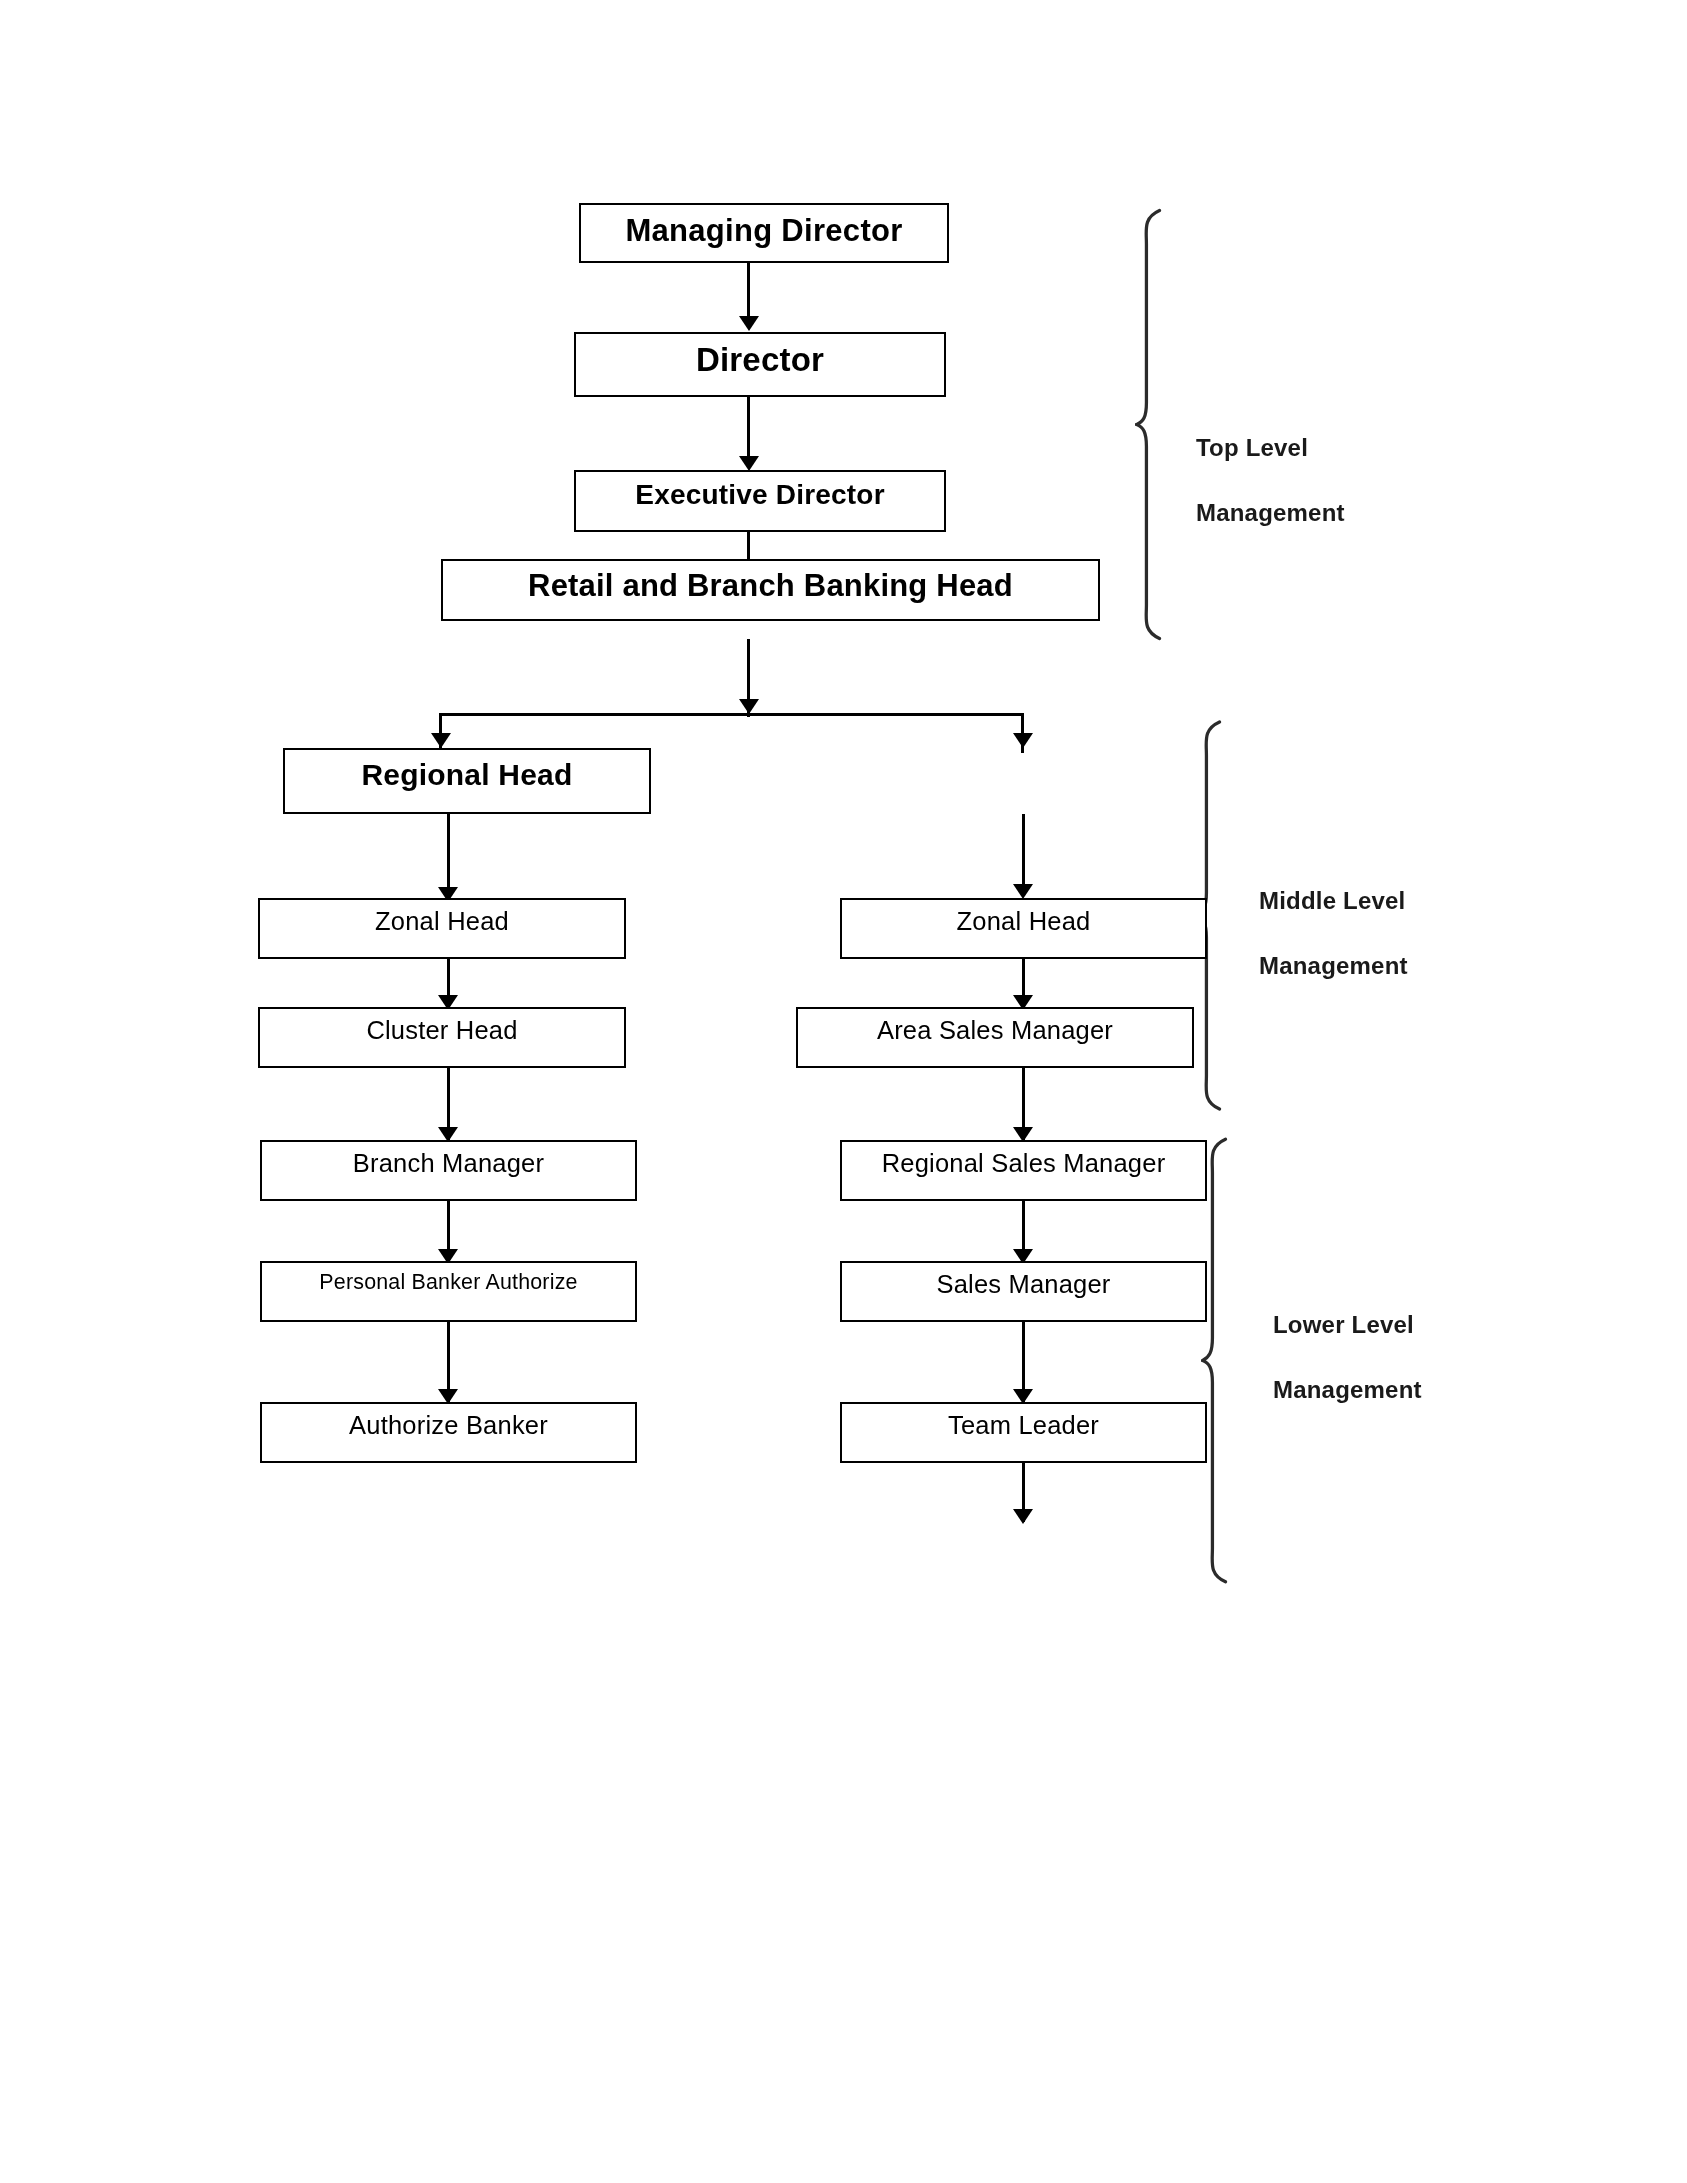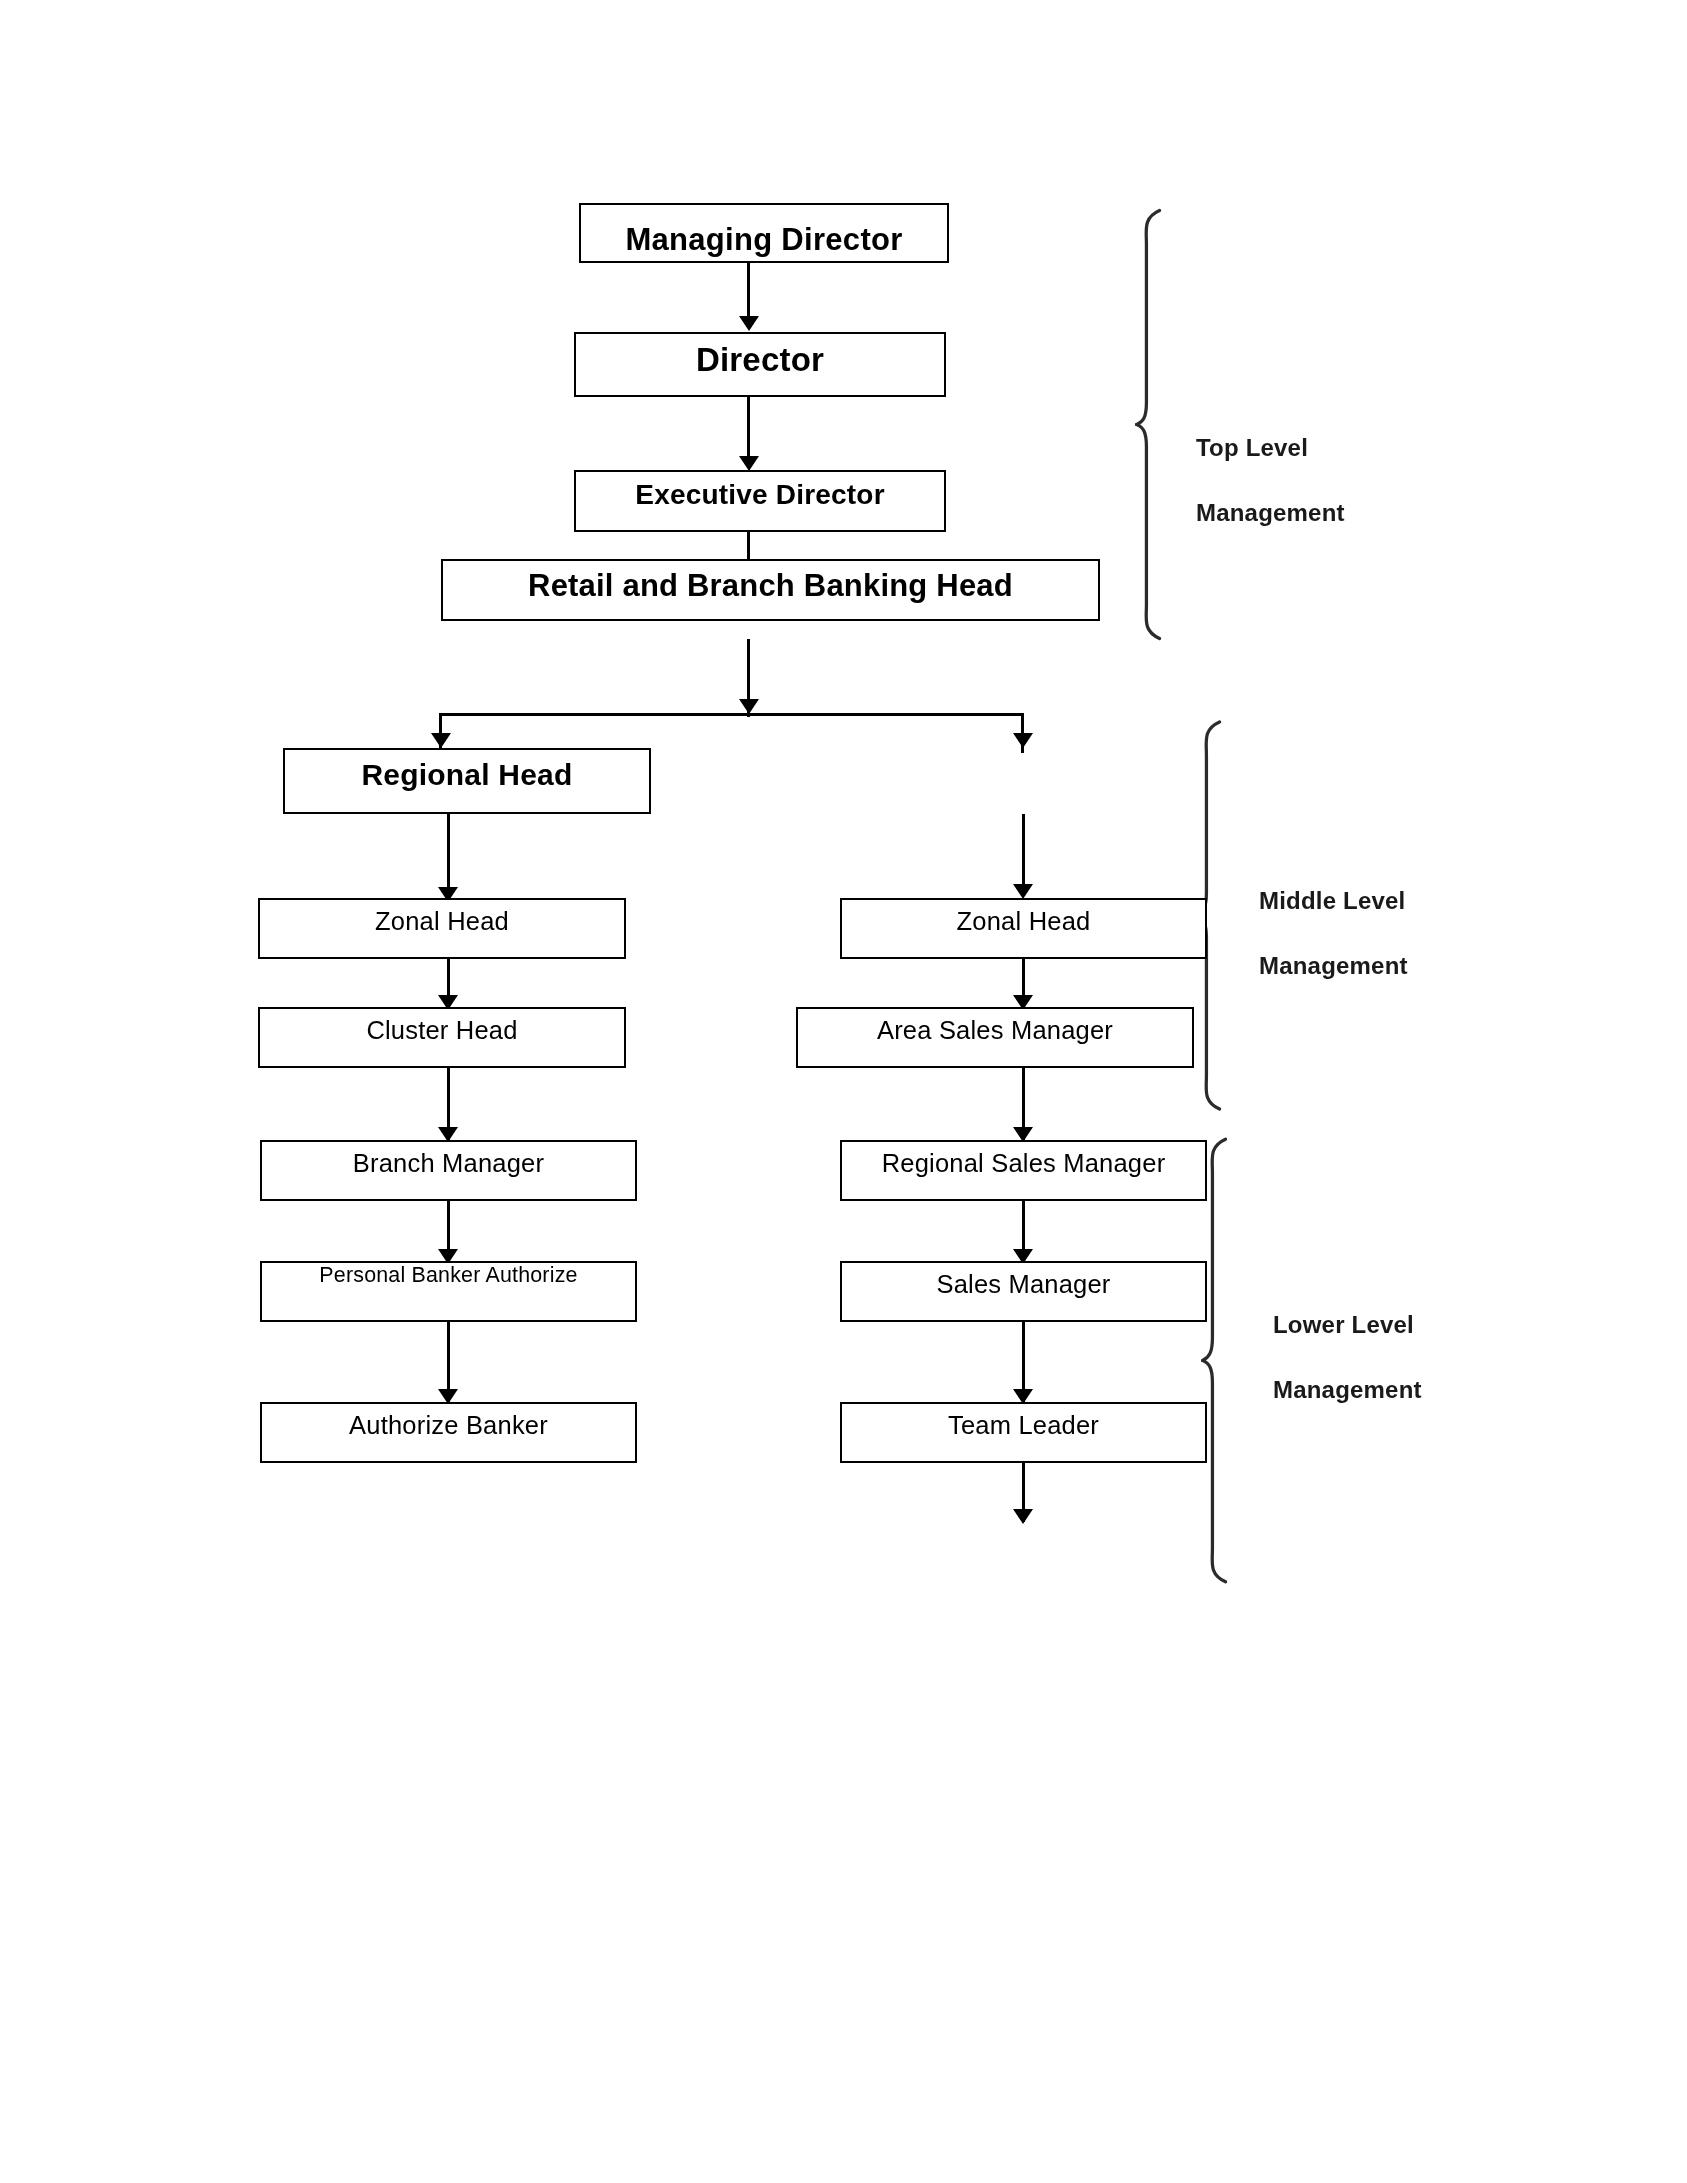--- a/index.html
+++ b/index.html
@@ -79,21 +79,21 @@
     white-space: pre-line;
     z-index: 4;
   }
 </style>
 </head>
 <body>
 
 <div id="canvas">
 
   <div class="node" style="left:579px; top:203px; width:370px; height:60px;">
-    <span class="label t-xl" style="padding-top:17px;">Managing Director</span>
+    <span class="label t-xl" style="padding-top:8px;">Managing Director</span>
   </div>
 
   <div class="vline" style="left:747px; top:263px; height:58px;"></div>
   <div class="arrowhead" style="left:739px; top:316px;"></div>
 
   <div class="node" style="left:574px; top:332px; width:372px; height:65px;">
     <span class="label t-lg" style="padding-top:6.6px;">Director</span>
   </div>
 
   <div class="vline" style="left:747px; top:397px; height:68px;"></div>
@@ -143,21 +143,21 @@
   <div class="arrowhead" style="left:438px; top:1127px;"></div>
 
   <div class="node" style="left:260px; top:1140px; width:377px; height:61px;">
     <span class="label t-sm" style="padding-top:7.4px;">Branch Manager</span>
   </div>
 
   <div class="vline" style="left:447px; top:1201px; height:61px;"></div>
   <div class="arrowhead" style="left:438px; top:1249px;"></div>
 
   <div class="node" style="left:260px; top:1261px; width:377px; height:61px;">
-    <span class="label t-xs" style="padding-top:0;">Personal Banker Authorize</span>
+    <span class="label t-xs" style="padding-top:7px;">Personal Banker Authorize</span>
   </div>
 
   <div class="vline" style="left:447px; top:1321px; height:81px;"></div>
   <div class="arrowhead" style="left:438px; top:1389px;"></div>
 
   <div class="node" style="left:260px; top:1402px; width:377px; height:61px;">
     <span class="label t-sm" style="padding-top:7.4px;">Authorize Banker</span>
   </div>
 
 

